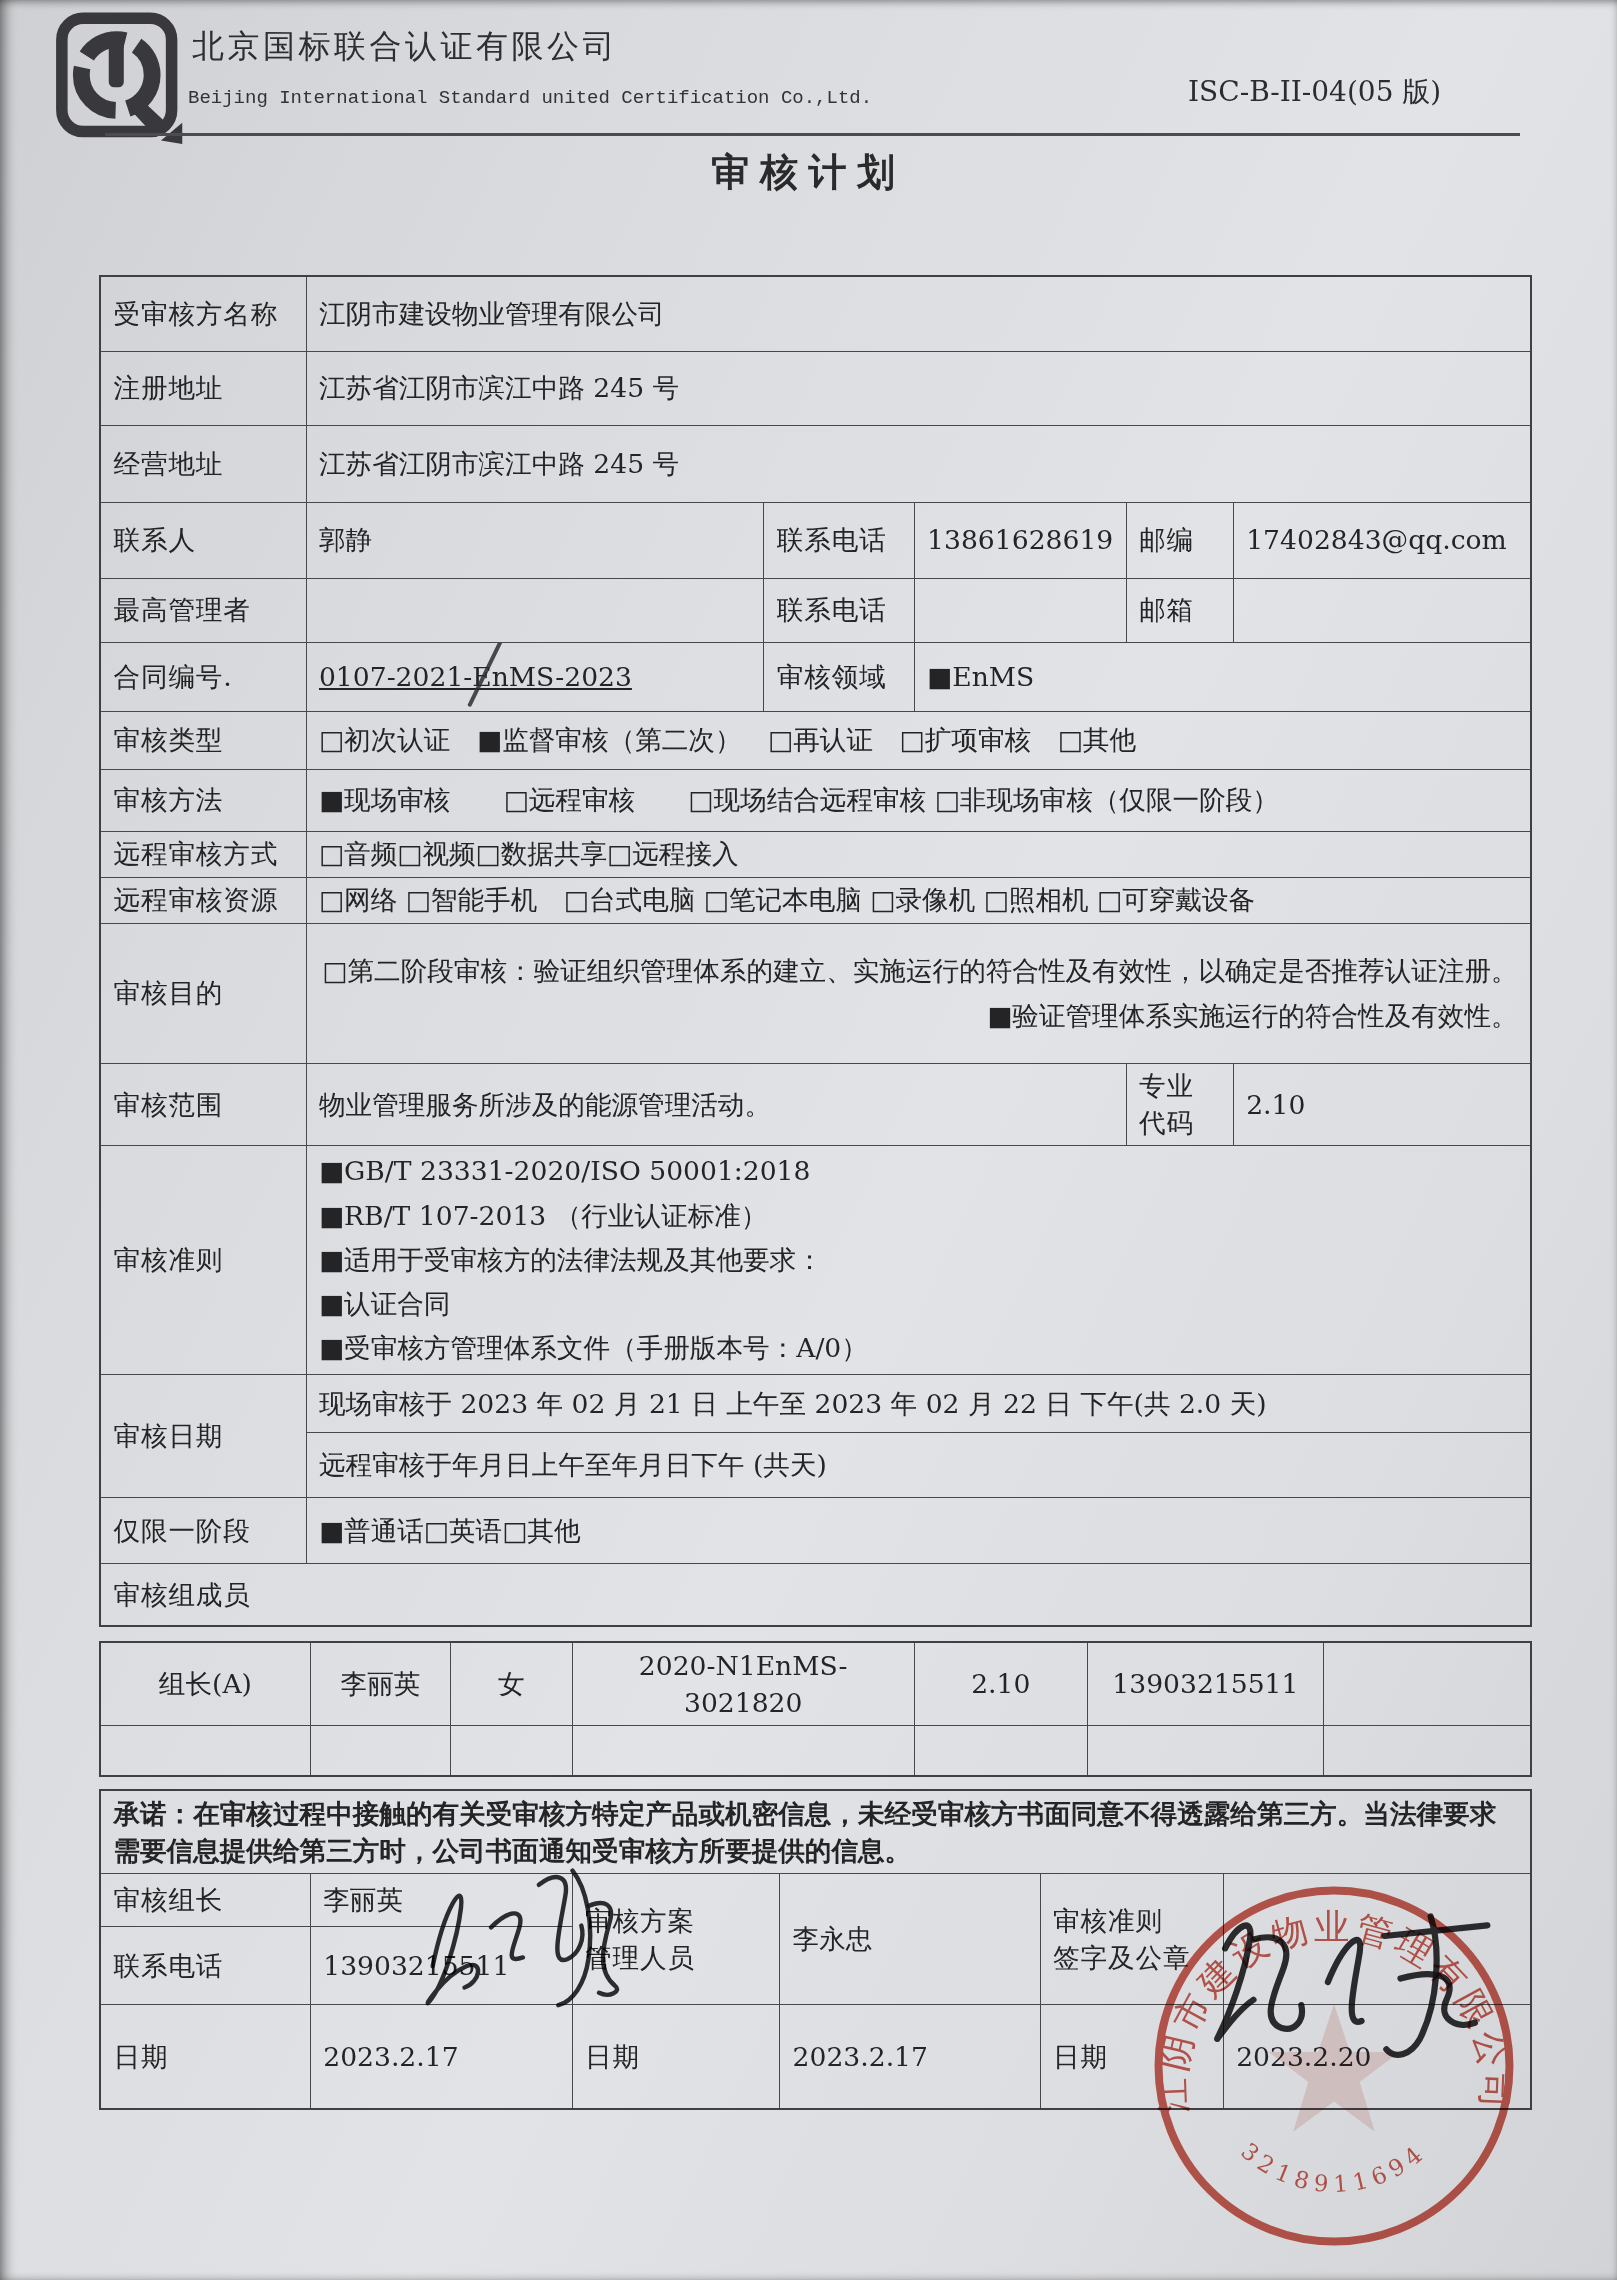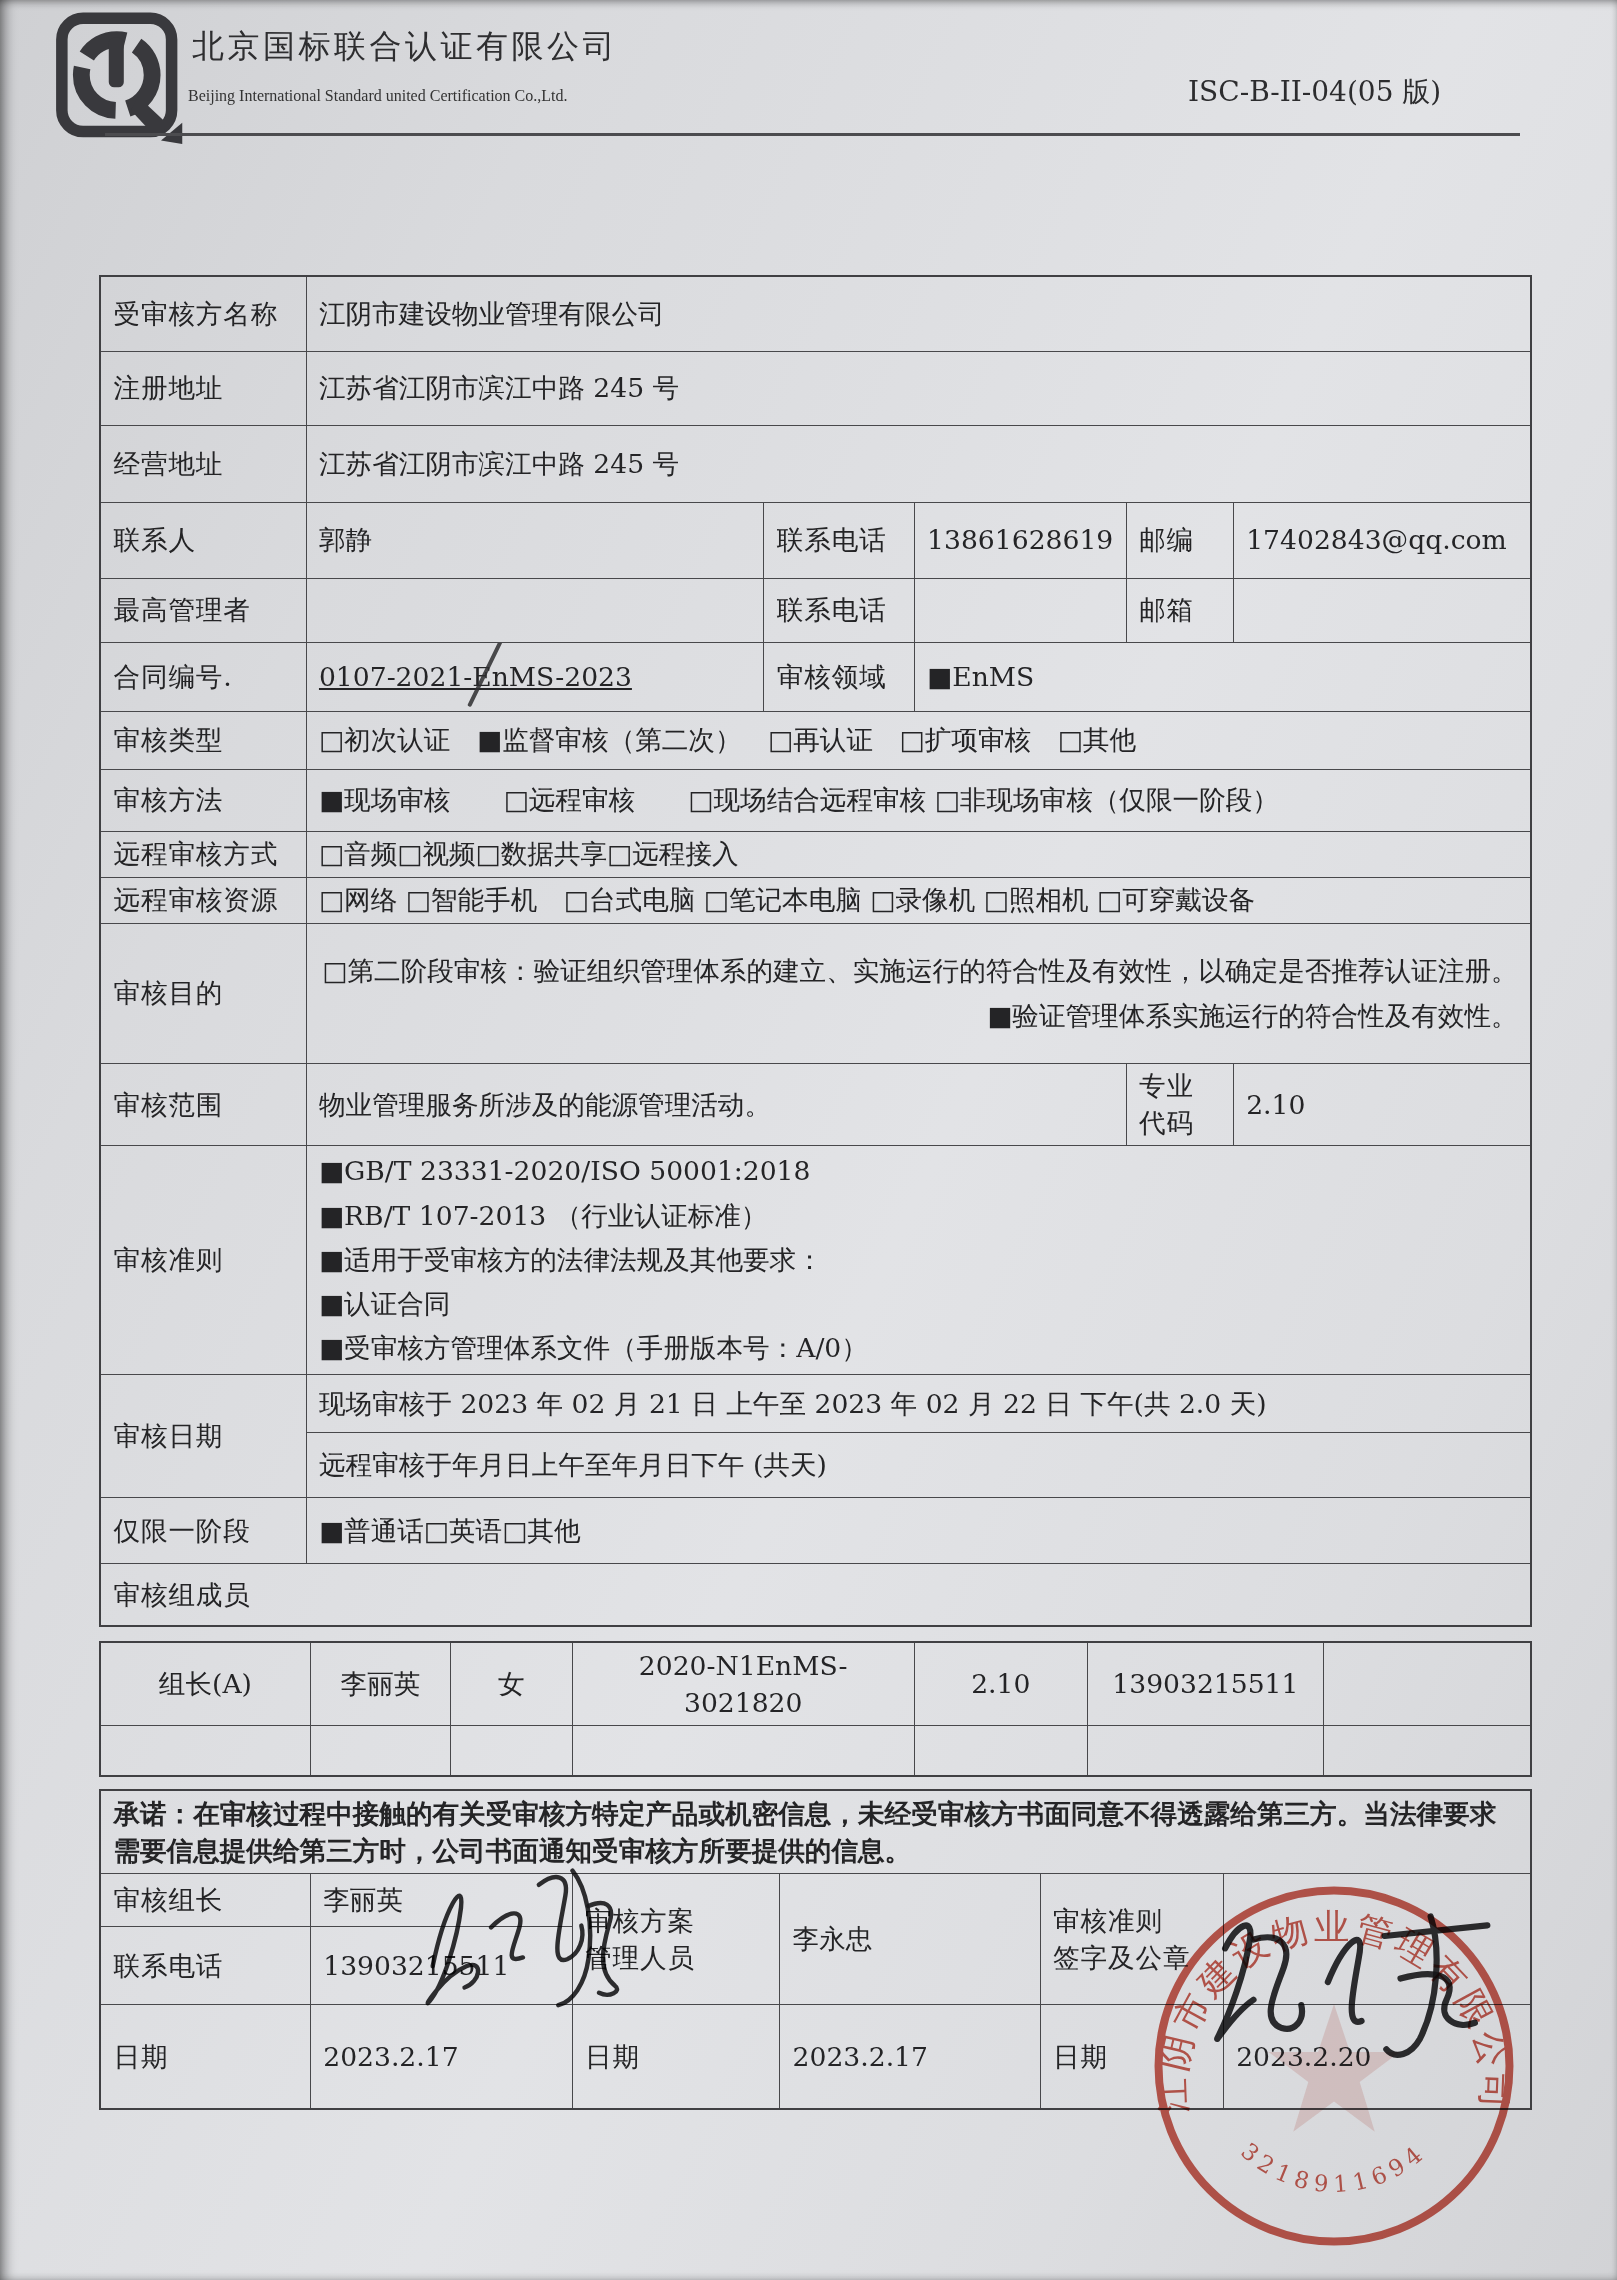--- a/index.html
+++ b/index.html
@@ -5,21 +5,21 @@
   html,body{margin:0;padding:0;background:#9fa0a3;}
   .page{
     position:relative;width:1617px;height:2280px;overflow:hidden;
     background:linear-gradient(115deg,#cfd0d3 0%,#d9dadd 22%,#e2e3e6 55%,#dcdde0 78%,#d2d3d6 100%);
     box-shadow:inset 8.9px 0 12.4px -5.3px rgba(0,0,0,.5), inset 0 5.3px 8.9px -4.4px rgba(0,0,0,.35), inset -3.5px -3.5px 8.9px -5.3px rgba(0,0,0,.25);
     font-family:"DejaVu Serif","Liberation Serif",serif;color:#222;
   }
   
   .logo{position:absolute;left:53px;top:10.6px;}
   .co-cn{position:absolute;left:192px;top:25px;font-size:32px;letter-spacing:3.5px;color:#2e2e30;}
-  .co-en{position:absolute;left:188px;top:87px;font-size:16px;font-family:Liberation Serif, serif;color:#333;}
+  .co-en{position:absolute;left:188px;top:87px;font-size:19px;font-family:Liberation Mono, monospace;color:#333;}
   .doc-code{position:absolute;left:1188px;top:73px;font-size:28px;color:#2c2c2e;}
   .lh-rule{position:absolute;left:105px;top:133px;width:1415px;height:2.7px;background:#4c4c4f;}
   .title{position:absolute;left:0;top:147px;width:100%;margin:0;text-align:center;
     font-size:38px;font-weight:bold;letter-spacing:10.6px;color:#2a2a2c;}
   
   .tables{position:absolute;left:99px;top:275px;width:1433px;}
   table.t{border-collapse:collapse;table-layout:fixed;width:100%;}
   table.t td{border:1.8px solid #48484b;padding:3.5px 12.4px;font-size:26.6px;line-height:1.4;
     vertical-align:middle;color:#242426;overflow:hidden;}
   table.t{border:2.7px solid #404043;}
@@ -49,20 +49,21 @@
     <circle cx="72" cy="72" r="40" fill="none" stroke="#39393d" stroke-width="19" stroke-dasharray="50 14 70 14"></circle>
     <rect x="63" y="30" width="17" height="56" rx="6" fill="#39393d"></rect>
     <path d="M96 96 L132 130 L116 142 L88 112 Z" fill="#39393d"></path>
     <path d="M122 146 L146 126 L146 150 Z" fill="#39393d"></path>
   </svg>
   <div class="co-cn">北京国标联合认证有限公司</div>
   <div class="co-en">Beijing International Standard united Certification Co.,Ltd.</div>
   <div class="doc-code">ISC-B-II-04(05 版)</div>
   <div class="lh-rule"></div>
 
+  <h1 class="title">审核计划</h1>
 
   <div class="tables">
 
     <table class="t main">
       <colgroup>
         <col style="width:14.4%">
           <col style="width:32.0%">
           <col style="width:10.5%">
         <col style="width:14.8%">
           <col style="width:7.5%">

